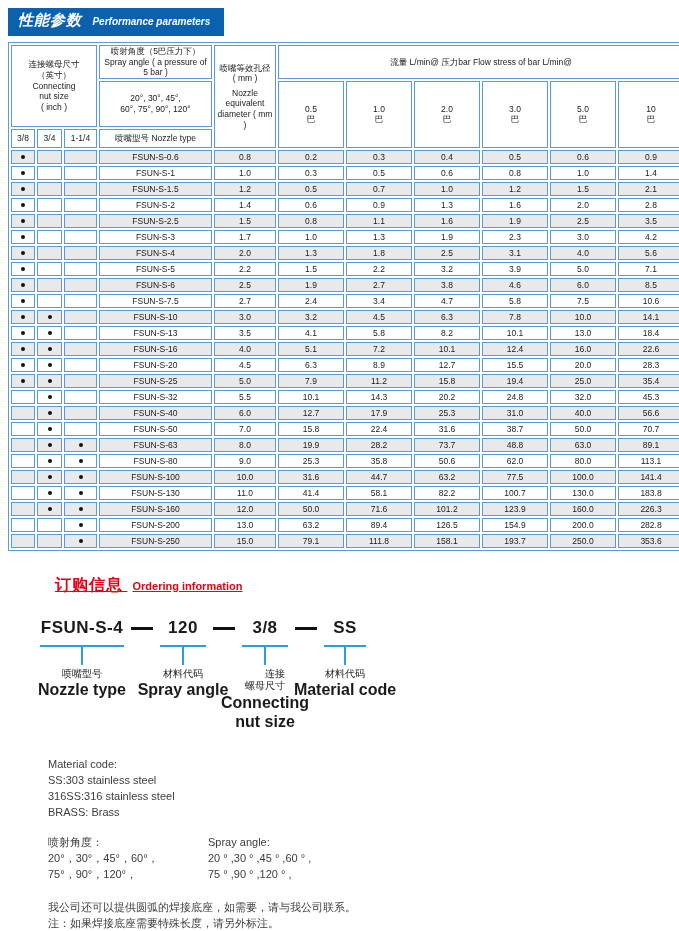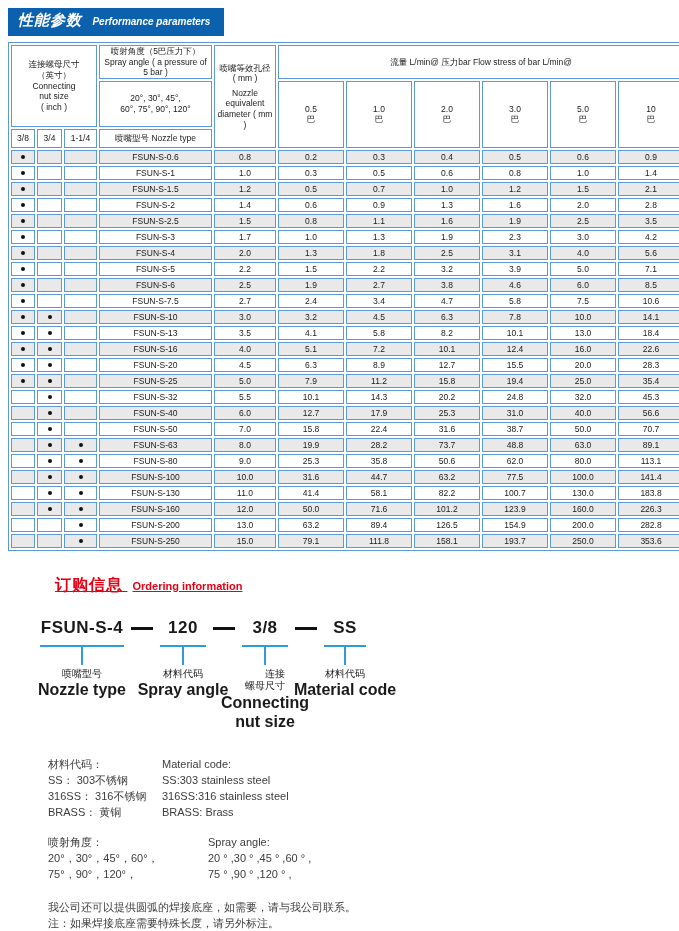--- a/index.html
+++ b/index.html
@@ -519,26 +519,20 @@
   <div class="dash"></div>
   <div class="code-col w4">
     <div class="code">SS</div>
     <div class="bracket"></div>
     <div class="lbl-zh">材料代码</div>
     <div class="lbl-en">Material code</div>
   </div>
 </div>
 
 <div class="two-col material-block">
-  <div class="colL">
-    <div class="line">材料代码：</div>
-    <div class="line">SS： 303不锈钢</div>
-    <div class="line">316SS： 316不锈钢</div>
-    <div class="line">BRASS： 黄铜</div>
-  </div>
   <div class="colR">
     <div class="line">Material code:</div>
     <div class="line">SS:303 stainless steel</div>
     <div class="line">316SS:316 stainless steel</div>
     <div class="line">BRASS: Brass</div>
   </div>
 </div>
 
 <div class="two-col angle-block">
   <div class="colL">

